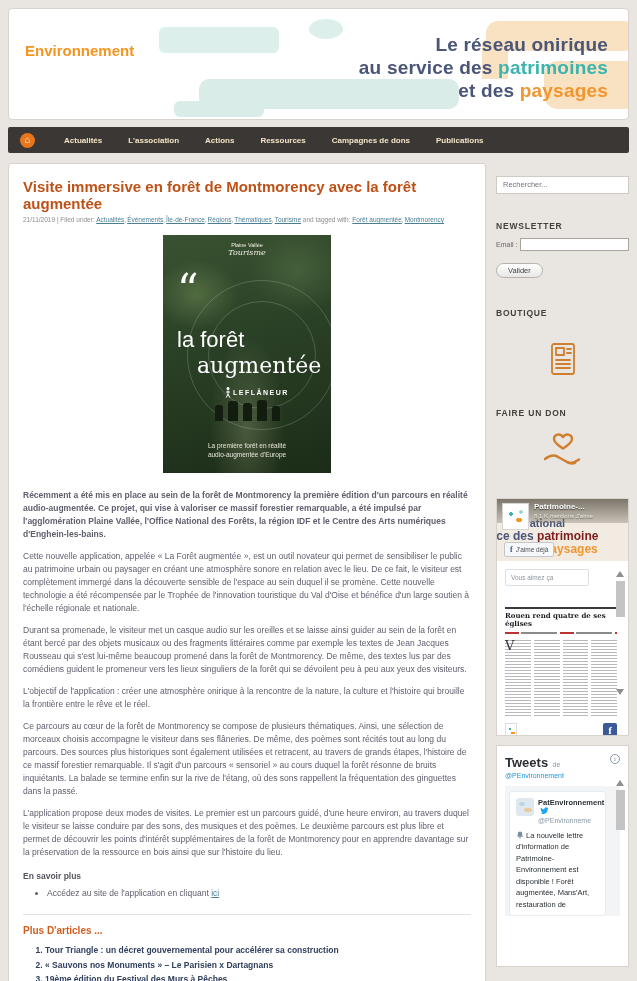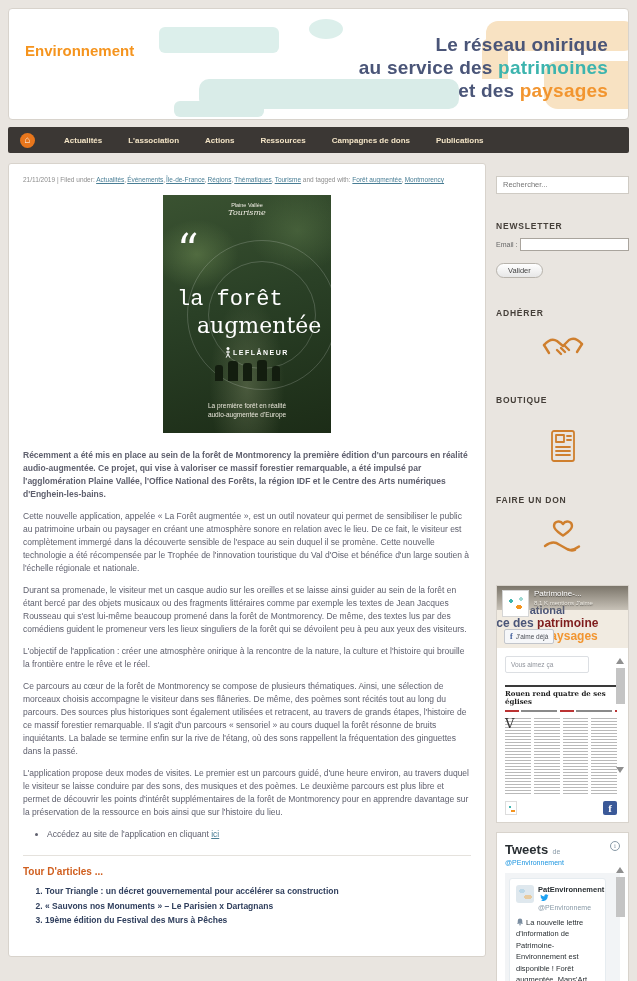--- a/index.html
+++ b/index.html
@@ -54,21 +54,21 @@
       radial-gradient(70px 60px at 80% 15%, rgba(100,130,80,.4), transparent 70%),
       radial-gradient(50px 120px at 50% 80%, rgba(150,160,120,.35), transparent 75%),
       linear-gradient(165deg, #3a5231 0%, #2a4026 45%, #1c2c17 100%);
   }
   .ring { position:absolute; border:1px solid rgba(255,255,255,.18); border-radius:50%; }
   .ring.r1 { width:150px; height:150px; left:24px; top:45px; }
   .ring.r2 { width:108px; height:108px; left:45px; top:66px; }
   .p-brand { position:absolute; top:7px; width:100%; text-align:center; color:#f2efe6; font-size:5.5px; line-height:7px; }
   .p-brand .b2 { font-style:italic; font-size:8px; font-family:"DejaVu Serif", serif; }
   .p-quote { position:absolute; left:14px; top:40px; color:#fff; font-family:"DejaVu Serif", serif; font-size:42px; line-height:30px; }
-  .p-t1 { position:absolute; left:14px; top:92px; color:#fff; font-family:Liberation Mono, monospace; font-size:22px; }
+  .p-t1 { position:absolute; left:14px; top:92px; color:#fff; font-family:Liberation Sans, sans-serif; font-size:22px; }
   .p-t2 { position:absolute; left:34px; top:118px; color:#fff; font-family:"DejaVu Serif", serif; font-size:22px; }
   .p-fl { position:absolute; left:62px; top:152px; color:#fff; font-size:7px; font-weight:bold; letter-spacing:1.5px; display:flex; align-items:center; gap:2px; }
   .p-people { position:absolute; bottom:52px; left:0; width:100%; display:flex; justify-content:center; gap:5px; align-items:flex-end; }
   .p-people i { display:block; background:#131d0f; border-radius:3px 3px 0 0; }
   .p-cap { position:absolute; bottom:14px; width:100%; text-align:center; color:#e9e6da; font-size:6.5px; line-height:9px; }
 
   
   .article-card p.body, .paras p { font-size:8.5px; line-height:13px; color:#5f606e; margin:9px 0; }
   .lead { font-weight:bold; }
   .more-label { font-weight:bold; color:#55555f; margin:12px 0 4px; font-size:8.5px; }
@@ -94,32 +94,32 @@
   .fb-card { margin-top:31px; background:#fff; border:1px solid #d8d3cc; height:238px; position:relative; overflow:hidden; }
   .fb-cover { position:relative; height:62px; background:#f1ebe1; overflow:hidden; }
   .fb-cover-top { position:absolute; inset:0 0 auto 0; height:24px; background:linear-gradient(#7b756a, rgba(123,117,106,.35)); }
   .fb-b { position:absolute; font-weight:bold; color:#4a5578; white-space:nowrap; }
   .fb-b1 { top:18px; left:26px; font-size:11px; }
   .fb-b2 { top:30px; left:-4px; font-size:12px; }
   .fb-b3 { top:43px; left:8px;  font-size:12px; }
   .fb-b .teal { color:#7f1d1d; } .fb-b .orange { color:#f2952f; }
   .fb-avatar { position:absolute; left:5px; top:4px; width:27px; height:27px; background:#fff; border:1px solid #d5d5d5;
     background-image:radial-gradient(4px 3px at 8px 10px,#3cb4ae 60%,transparent 61%), radial-gradient(5px 3px at 16px 16px,#f5941e 60%,transparent 61%), radial-gradient(3px 3px at 18px 8px,#9fd8d2 60%,transparent 61%); }
-  .fb-name { position:absolute; left:37px; top:3px; color:#fff; font-weight:normal; font-size:8px; text-shadow:0 1px 1px rgba(0,0,0,.6); }
+  .fb-name { position:absolute; left:37px; top:3px; color:#fff; font-weight:bold; font-size:8px; text-shadow:0 1px 1px rgba(0,0,0,.6); }
   .fb-likes { position:absolute; left:37px; top:14px; color:#f2efe8; font-size:6px; text-shadow:0 1px 1px rgba(0,0,0,.5); }
   .fb-like-btn { position:absolute; left:7px; bottom:4px; display:flex; align-items:center; gap:3px; background:#f6f7f9; border:1px solid #c3c6cc; border-radius:2px; font-size:6.5px; color:#4b4f56; padding:2px 5px; cursor:pointer; }
   .fb-f-sm { color:#3b5998; font-weight:bold; font-size:8px; font-family:"Liberation Serif",serif; }
   .fb-body { position:relative; padding:8px 18px 6px 8px; }
   .fb-youlike { border:1px solid #dcdfe3; border-radius:2px; font-size:6.5px; color:#90949c; padding:4px 5px; width:84px; }
   .fb-scroll { position:absolute; right:3px; top:10px; bottom:8px; width:10px; }
   .tri-up { width:0; height:0; border-left:4px solid transparent; border-right:4px solid transparent; border-bottom:6px solid #8f8f8f; margin:0 auto; cursor:pointer; }
   .tri-down { width:0; height:0; border-left:4px solid transparent; border-right:4px solid transparent; border-top:6px solid #8f8f8f; margin:0 auto; cursor:pointer; }
   .fb-thumb { width:9px; height:36px; background:#c4c4c4; margin:4px auto; cursor:pointer; }
   .fb-scroll .tri-down { position:absolute; bottom:40px; left:1px; }
-  .fb-post { margin-top:12px; width:112px; border-top:2px solid #3a3a3a; padding-top:3px; }
+  .fb-post { margin-top:21px; width:112px; border-top:2px solid #3a3a3a; padding-top:3px; }
   .fb-headline { font-family:"DejaVu Serif", serif; font-weight:bold; font-size:7px; color:#1d1d1d; line-height:8.5px; }
   .fb-subline { margin-top:2px; height:5px; background:repeating-linear-gradient(90deg,#b33 0 14px, transparent 14px 16px, #8a8a8a 16px 52px, transparent 52px 55px); background-size:100% 2px; background-repeat:repeat-x; background-position:0 1px; }
   .np-cols { display:flex; gap:3px; margin-top:4px; }
   .np-col { flex:1; height:78px; background:repeating-linear-gradient(#b9b9b9 0 1px, transparent 1px 3px); }
   .np-drop { float:left; font-family:"DejaVu Serif",serif; font-size:13px; color:#333; line-height:12px; margin-right:2px; }
   .fb-foot { width:112px; display:flex; justify-content:space-between; align-items:flex-end; margin-top:5px; }
   .fb-minilogo { width:12px; height:14px; border:1px solid #ddd; background:
       radial-gradient(2px 2px at 4px 5px,#3cb4ae 60%,transparent 61%),
       radial-gradient(3px 2px at 7px 9px,#f5941e 60%,transparent 61%), #fff; }
   .fb-badge { width:14px; height:14px; background:#3b5998; border-radius:2px; color:#fff; font-family:"Liberation Serif",serif; font-weight:bold; font-size:11px; line-height:14px; text-align:center; cursor:pointer; }
@@ -188,20 +188,21 @@
         </li>
         <li>
           <a>Publications</a>
         </li>
       </ul>
   </nav>
 
   <div class="cols">
 
     <main class="article-card">
+      <h1 class="title">Visite immersive en forêt de Montmorency avec la forêt augmentée</h1>
       <div class="meta">
         <span>21/11/2019</span>
         <span>| Filed under:</span>
         <span class="links"><a>Actualités</a><a>Événements</a><a>Île-de-France</a><a>Régions</a><a>Thématiques</a><a>Tourisme</a></span>
         <span>and tagged with:</span>
         <span class="links"><a>Forêt augmentée</a><a>Montmorency</a></span>
       </div>
 
       <figure class="poster">
         <span class="ring r1"></span>
@@ -236,29 +237,30 @@
       <p class="body lead">Récemment a été mis en place au sein de la forêt de Montmorency la première édition d'un parcours en réalité audio-augmentée. Ce projet, qui vise à valoriser ce massif forestier remarquable, a été impulsé par l'agglomération Plaine Vallée, l'Office National des Forêts, la région IDF et le Centre des Arts numériques d'Enghein-les-bains.</p>
       <div class="paras">
 
       <p>Cette nouvelle application, appelée « La Forêt augmentée », est un outil novateur qui permet de sensibiliser le public au patrimoine urbain ou paysager en créant une atmosphère sonore en relation avec le lieu. De ce fait, le visiteur est complètement immergé dans la découverte sensible de l'espace au sein duquel il se promène.  Cette nouvelle technologie a été récompensée par le Trophée de l'innovation touristique du Val d'Oise et bénéfice d'un large soutien à l'échelle régionale et nationale.</p>
           <p>Durant sa promenade, le visiteur met un casque audio sur les oreilles et se laisse ainsi guider au sein de la forêt en étant bercé par des objets musicaux ou des fragments littéraires comme par exemple les textes de Jean Jacques Rousseau qui  s'est lui-même beaucoup promené dans la forêt de Montmorency. De même, des textes lus par des comédiens guident le promeneur vers les lieux singuliers de la forêt qui se dévoilent peu à peu aux yeux des visiteurs.</p>
           <p>L'objectif de l'application : créer une atmosphère onirique à la rencontre de la nature, la culture et l'histoire qui brouille la frontière entre le rêve et le réel.</p>
           <p>Ce parcours au cœur de la forêt de Montmorency se compose de plusieurs thématiques. Ainsi, une sélection de morceaux choisis accompagne le visiteur dans ses flâneries. De même, des poèmes sont récités tout au long du parcours. Des sources plus historiques sont également utilisées et retracent, au travers de grands étapes, l'histoire de ce massif forestier remarquable. Il s'agit d'un parcours « sensoriel » au cours duquel la forêt résonne de bruits inquiétants. La balade se termine enfin sur la rive de l'étang, où des sons rappellent la fréquentation des ginguettes dans la passé.</p>
           <p>L'application propose deux modes de visites. Le premier est un parcours guidé, d'une heure environ, au travers duquel le visiteur se laisse conduire par des sons, des musiques et des poèmes. Le deuxième parcours est plus libre et permet de découvrir les points d'intérêt supplémentaires de la forêt de Montmorency pour en apprendre davantage sur la préservation de la ressource en bois ainsi que sur l'histoire du lieu.</p>
         </div>
 
+      <p class="more-label">En savoir plus</p>
       <ul class="bullets">
         <li>
           <span>Accédez au site de l'application en cliquant</span>
           <a class="tlink">ici</a>
         </li>
       </ul>
 
       <hr class="div">
-      <h2 class="related-title">Tour D'articles ...</h2>
+      <h2 class="related-title">Plus D'articles ...</h2>
       <ol class="related">
 
       <li><a>Tour Triangle : un décret gouvernemental pour accélérer sa construction</a></li>
           <li><a>« Sauvons nos Monuments » – Le Parisien x Dartagnans</a></li>
           <li><a>19ème édition du Festival des Murs à Pêches</a></li>
         </ol>
 
     </main>
 
     <aside>
@@ -268,31 +270,20 @@
 
       <div class="nl">
         <h3 class="sb-h">NEWSLETTER</h3>
         <div class="nl-row">
           <span>Email :</span>
           <input type="text" style="">
         </div>
         <button class="valider">Valider</button>
       </div>
 
-      <div class="icon-sec">
-        <h3 class="sb-h">ADHÉRER</h3>
-        <div class="ic">
-          <svg class="oicon" width="44" height="34" viewBox="0 0 44 34">
-            <path d="M3 14 Q10 6 16 10 L22 15"></path>
-            <path d="M41 13 Q34 5 28 9 L22 15"></path>
-            <path d="M16 19 l4 4 M20 17 l4 4 M24 15 l4 4"></path>
-            <path d="M3 14 l5 8 M41 13 l-5 8"></path>
-          </svg>
-        </div>
-      </div>
 
       <div class="icon-sec">
         <h3 class="sb-h">BOUTIQUE</h3>
         <div class="ic" style="margin-top:22px">
           <svg class="oicon" width="32" height="38" viewBox="0 0 32 38" style="stroke-width:1.8">
             <rect x="5" y="4" width="22" height="30" rx="2"></rect>
             <rect x="9" y="8" width="8" height="7"></rect>
             <path d="M20 9 h4 M20 13 h4 M9 20 h14 M9 24 h14 M9 28 h14"></path>
           </svg>
         </div>

